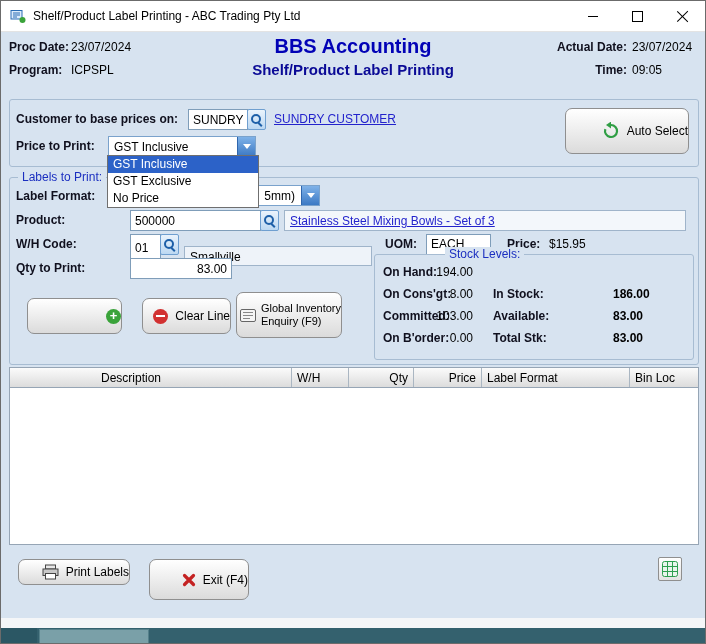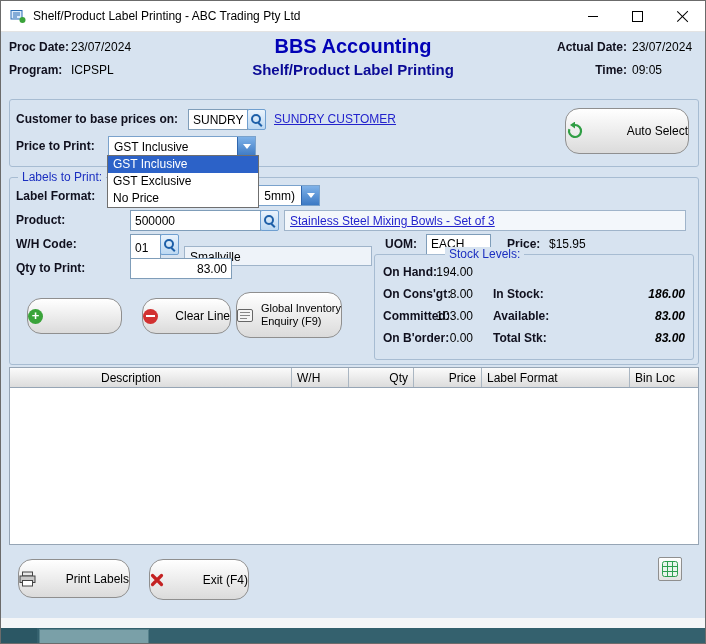--- a/index.html
+++ b/index.html
@@ -28,29 +28,29 @@
   .magbtn{position:absolute;width:19px;height:21px;box-sizing:border-box;border:1px solid #6f9fd0;border-radius:2px;background:linear-gradient(180deg,#eaf3fc,#bcd8f2);display:flex;align-items:center;justify-content:center;cursor:pointer;}
   .magicon{position:relative;width:13px;height:13px;}
   .magicon::before{content:"";position:absolute;left:1px;top:1px;width:6px;height:6px;border:2px solid #1d5fa8;border-radius:50%;}
   .magicon::after{content:"";position:absolute;left:9px;top:9px;width:5px;height:2px;background:#1d5fa8;transform:rotate(45deg);transform-origin:0 0;}
   .combo{position:absolute;box-sizing:border-box;background:#fff;border:1px solid #7aa2cc;height:21px;cursor:pointer;}
   .ctext{position:absolute;left:5px;top:3px;font-size:12px;color:#000;white-space:nowrap;}
   .ctext.right{left:auto;right:24px;}
   .cbtn{position:absolute;right:0;top:0;bottom:0;width:17px;background:linear-gradient(180deg,#7fb2e8,#3c79c4);border-left:1px solid #2f66ad;display:flex;align-items:center;justify-content:center;cursor:pointer;}
   .arrowdown{width:0;height:0;border-left:4px solid transparent;border-right:4px solid transparent;border-top:5px solid #fff;}
   .link{color:#2323cc;text-decoration:underline;font-size:12px;cursor:pointer;white-space:nowrap;}
-  .btn{position:absolute;box-sizing:border-box;display:flex;align-items:center;justify-content:space-between;gap:7px;background:linear-gradient(180deg,#ffffff,#efefef 45%,#dbdbdb);border:1px solid #8f8f8f;border-radius:14px;font-size:12px;color:#000;cursor:pointer;}
+  .btn{position:absolute;box-sizing:border-box;display:flex;align-items:center;justify-content:flex-end;gap:7px;background:linear-gradient(180deg,#ffffff,#efefef 45%,#dbdbdb);border:1px solid #8f8f8f;border-radius:7px;font-size:12px;color:#000;cursor:pointer;}
   .plusicon{width:15px;height:15px;border-radius:50%;background:#3aa33a;color:#fff;font-weight:bold;font-size:13px;line-height:14px;text-align:center;flex:0 0 auto;}
   .minusicon{width:15px;height:15px;border-radius:50%;background:#d23131;position:relative;flex:0 0 auto;}
   .minusicon::after{content:"";position:absolute;left:3px;top:6.5px;width:9px;height:2px;background:#fff;}
   .dd{position:absolute;background:#fff;border:1px solid #6f6f6f;z-index:60;}
   .dditem{height:17px;line-height:17px;padding:0 5px;font-size:12px;color:#000;cursor:pointer;white-space:nowrap;}
   .dditem.sel{background:#2c62c8;color:#fff;}
   .sval{position:absolute;font-size:12px;color:#000;text-align:right;width:58px;white-space:nowrap;}
-  .bval{position:absolute;font-size:12px;color:#000;font-weight:bold;text-align:right;width:72px;white-space:nowrap;font-style:italic;}
+  .bval{position:absolute;font-size:12px;color:#000;font-weight:bold;width:72px;white-space:nowrap;}
   .thead{position:absolute;display:flex;box-sizing:border-box;background:linear-gradient(180deg,#fbfbfb,#dcdcdc);border:1px solid #96a5b5;height:21px;}
   .th{box-sizing:border-box;border-right:1px solid #aab6c2;padding:3px 5px;font-size:12px;color:#000;overflow:hidden;white-space:nowrap;}
   .th.r{text-align:right;}
   .th:last-child{border-right:none;}
   .tbody{position:absolute;background:#fff;border:1px solid #96a5b5;border-top:none;box-sizing:border-box;}
   .smallbtn{position:absolute;box-sizing:border-box;border:1px solid #8f8f8f;border-radius:2px;background:linear-gradient(180deg,#ffffff,#e2e2e2);display:flex;align-items:center;justify-content:center;cursor:pointer;}
   .twoline{display:flex;flex-direction:column;font-size:11px;line-height:13px;text-align:left;}
   .whitestrip{position:absolute;left:0;top:617px;width:706px;height:10px;background:#f4f6f8;}
   .taskbar{position:absolute;left:0;top:627px;width:706px;height:17px;background:#34616e;}
   .taskstart{position:absolute;left:0;top:0;width:36px;height:17px;background:#2b5764;}
@@ -196,21 +196,21 @@
     <div class="th" style="width:86px;margin-top:46px;">Product</div>
     <div class="th" style="width:196px;">Description</div>
     <div class="th" style="width:57px;">W/H</div>
     <div class="th r" style="width:65px;">Qty</div>
     <div class="th r" style="width:68px;">Price</div>
     <div class="th" style="width:148px;">Label Format</div>
     <div class="th" style="width:68px;">Bin Loc</div>
   </div>
   <div class="tbody" style="left:8px;top:387px;width:690px;height:157px;"></div>
 
-  <div class="btn" style="left:17px;top:558px;width:112px;height:39px;">
+  <div class="btn" style="left:17px;top:558px;width:112px;height:26px;">
     <svg width="17" height="16" viewBox="0 0 17 16">
       <rect x="3.5" y="1" width="10" height="4" fill="#e8e8e8" stroke="#444"></rect>
       <rect x="1" y="5" width="15" height="6.5" fill="#c9c9c9" stroke="#444"></rect>
       <rect x="3.5" y="9.5" width="10" height="5.5" fill="#fff" stroke="#444"></rect>
     </svg>
     <span>Print Labels</span>
   </div>
   <div class="btn" style="left:148px;top:558px;width:100px;height:41px;">
     <svg width="14" height="14" viewBox="0 0 14 14">
       <path d="M2.5 2.5 L11.5 11.5 M11.5 2.5 L2.5 11.5" stroke="#c42222" stroke-width="3.2" stroke-linecap="round" fill="none"></path>

